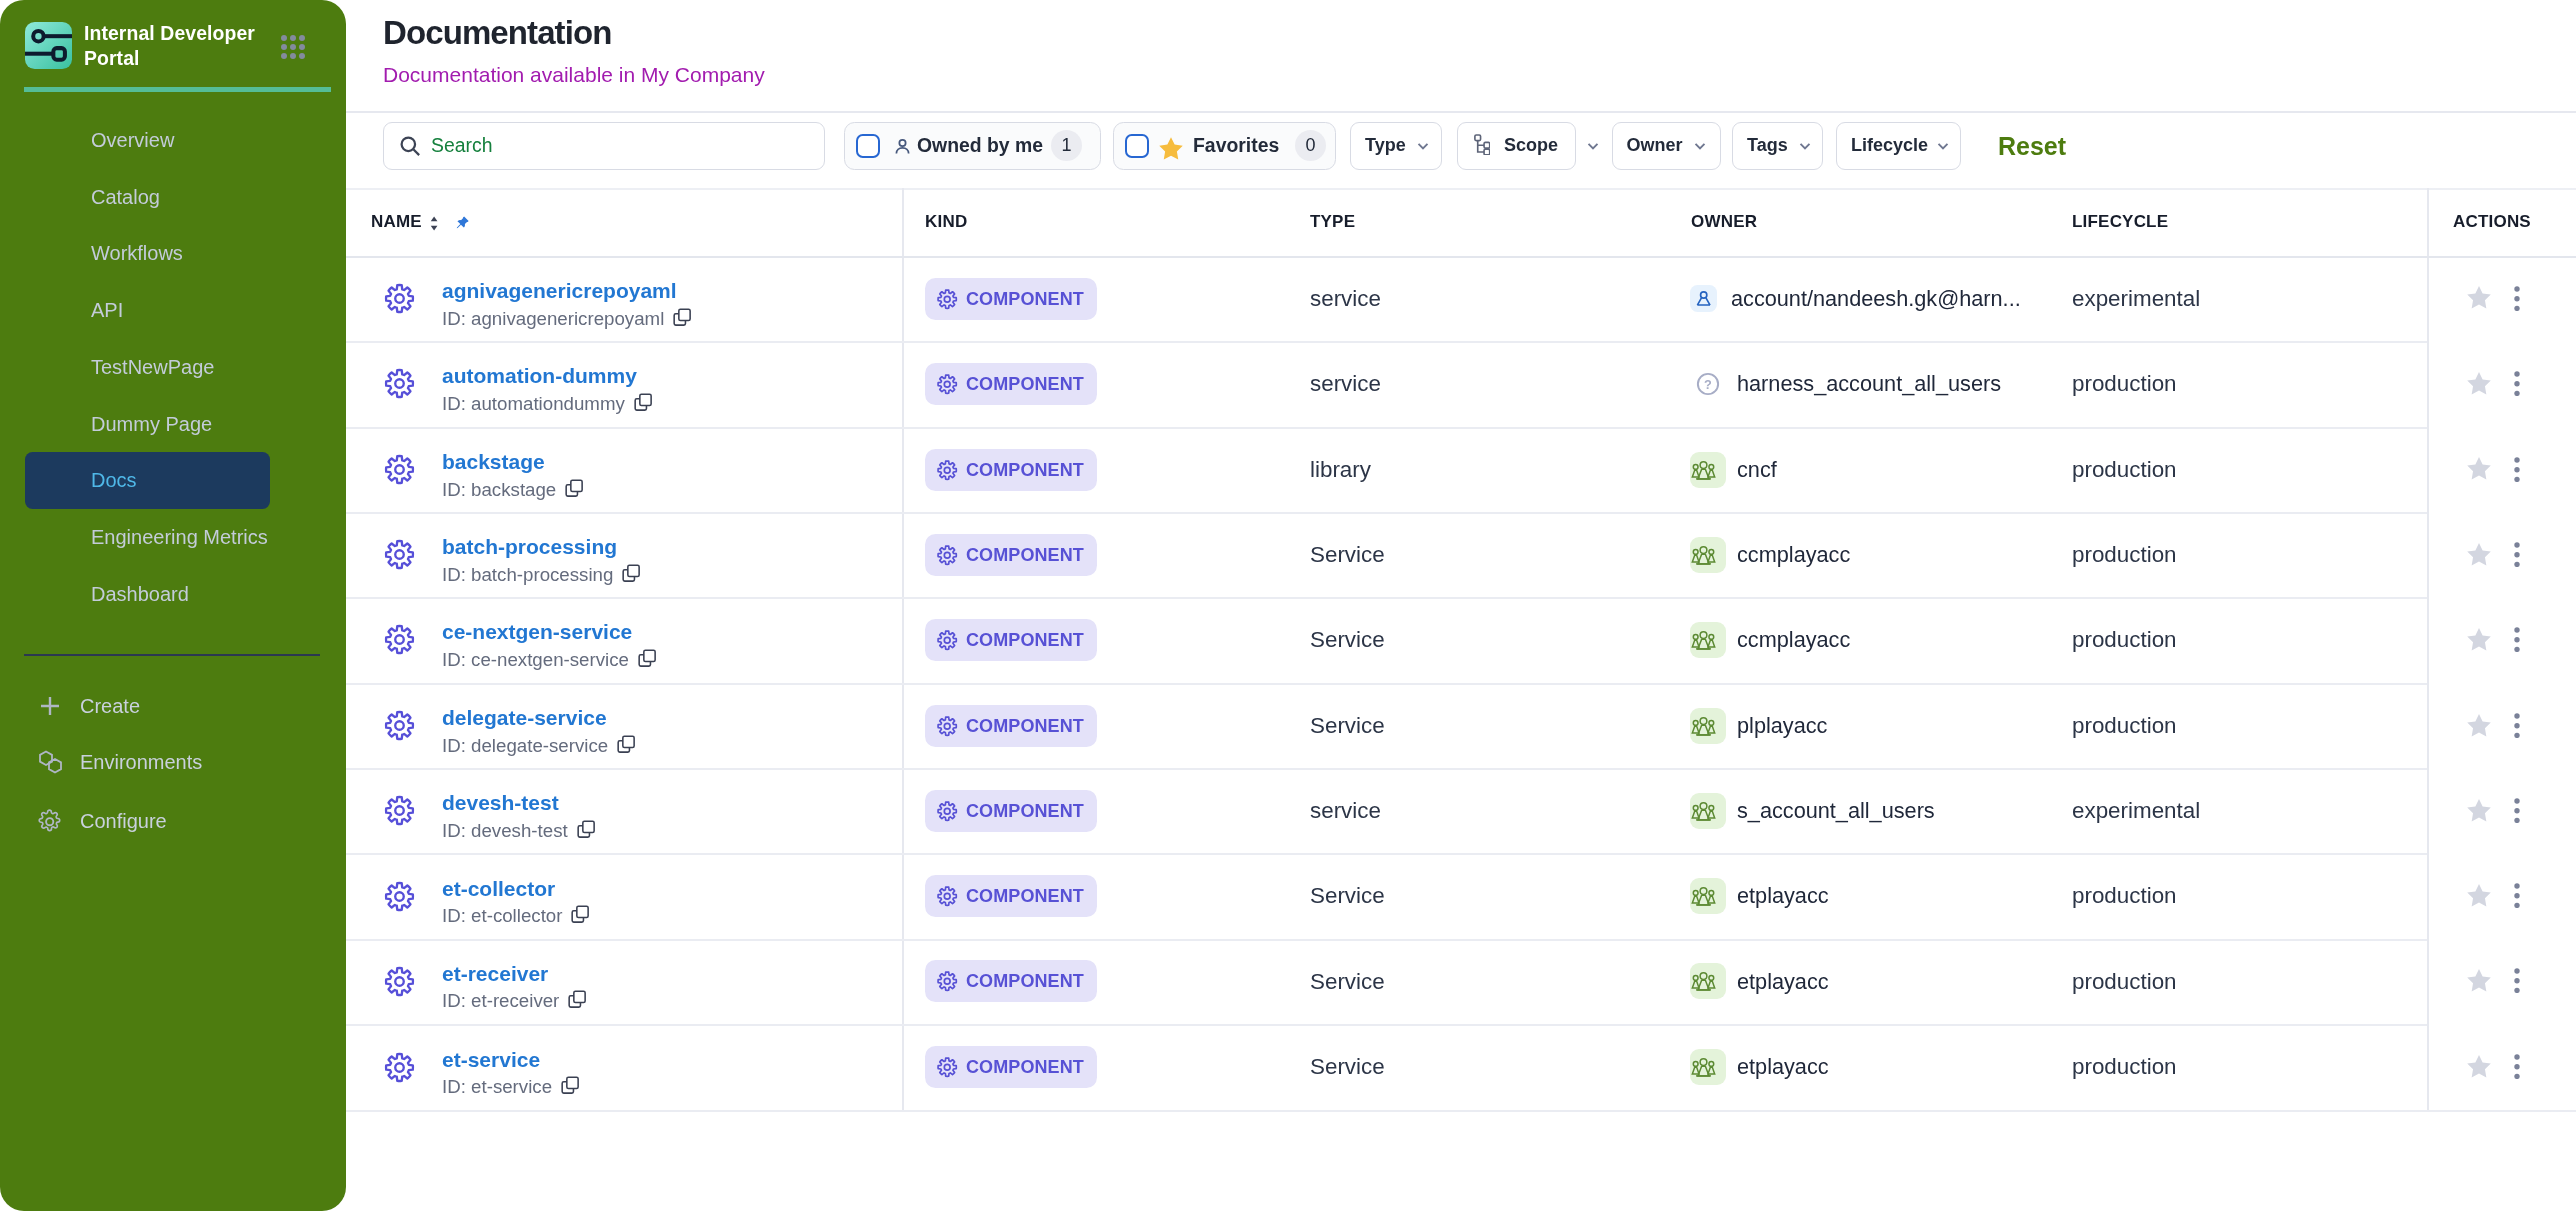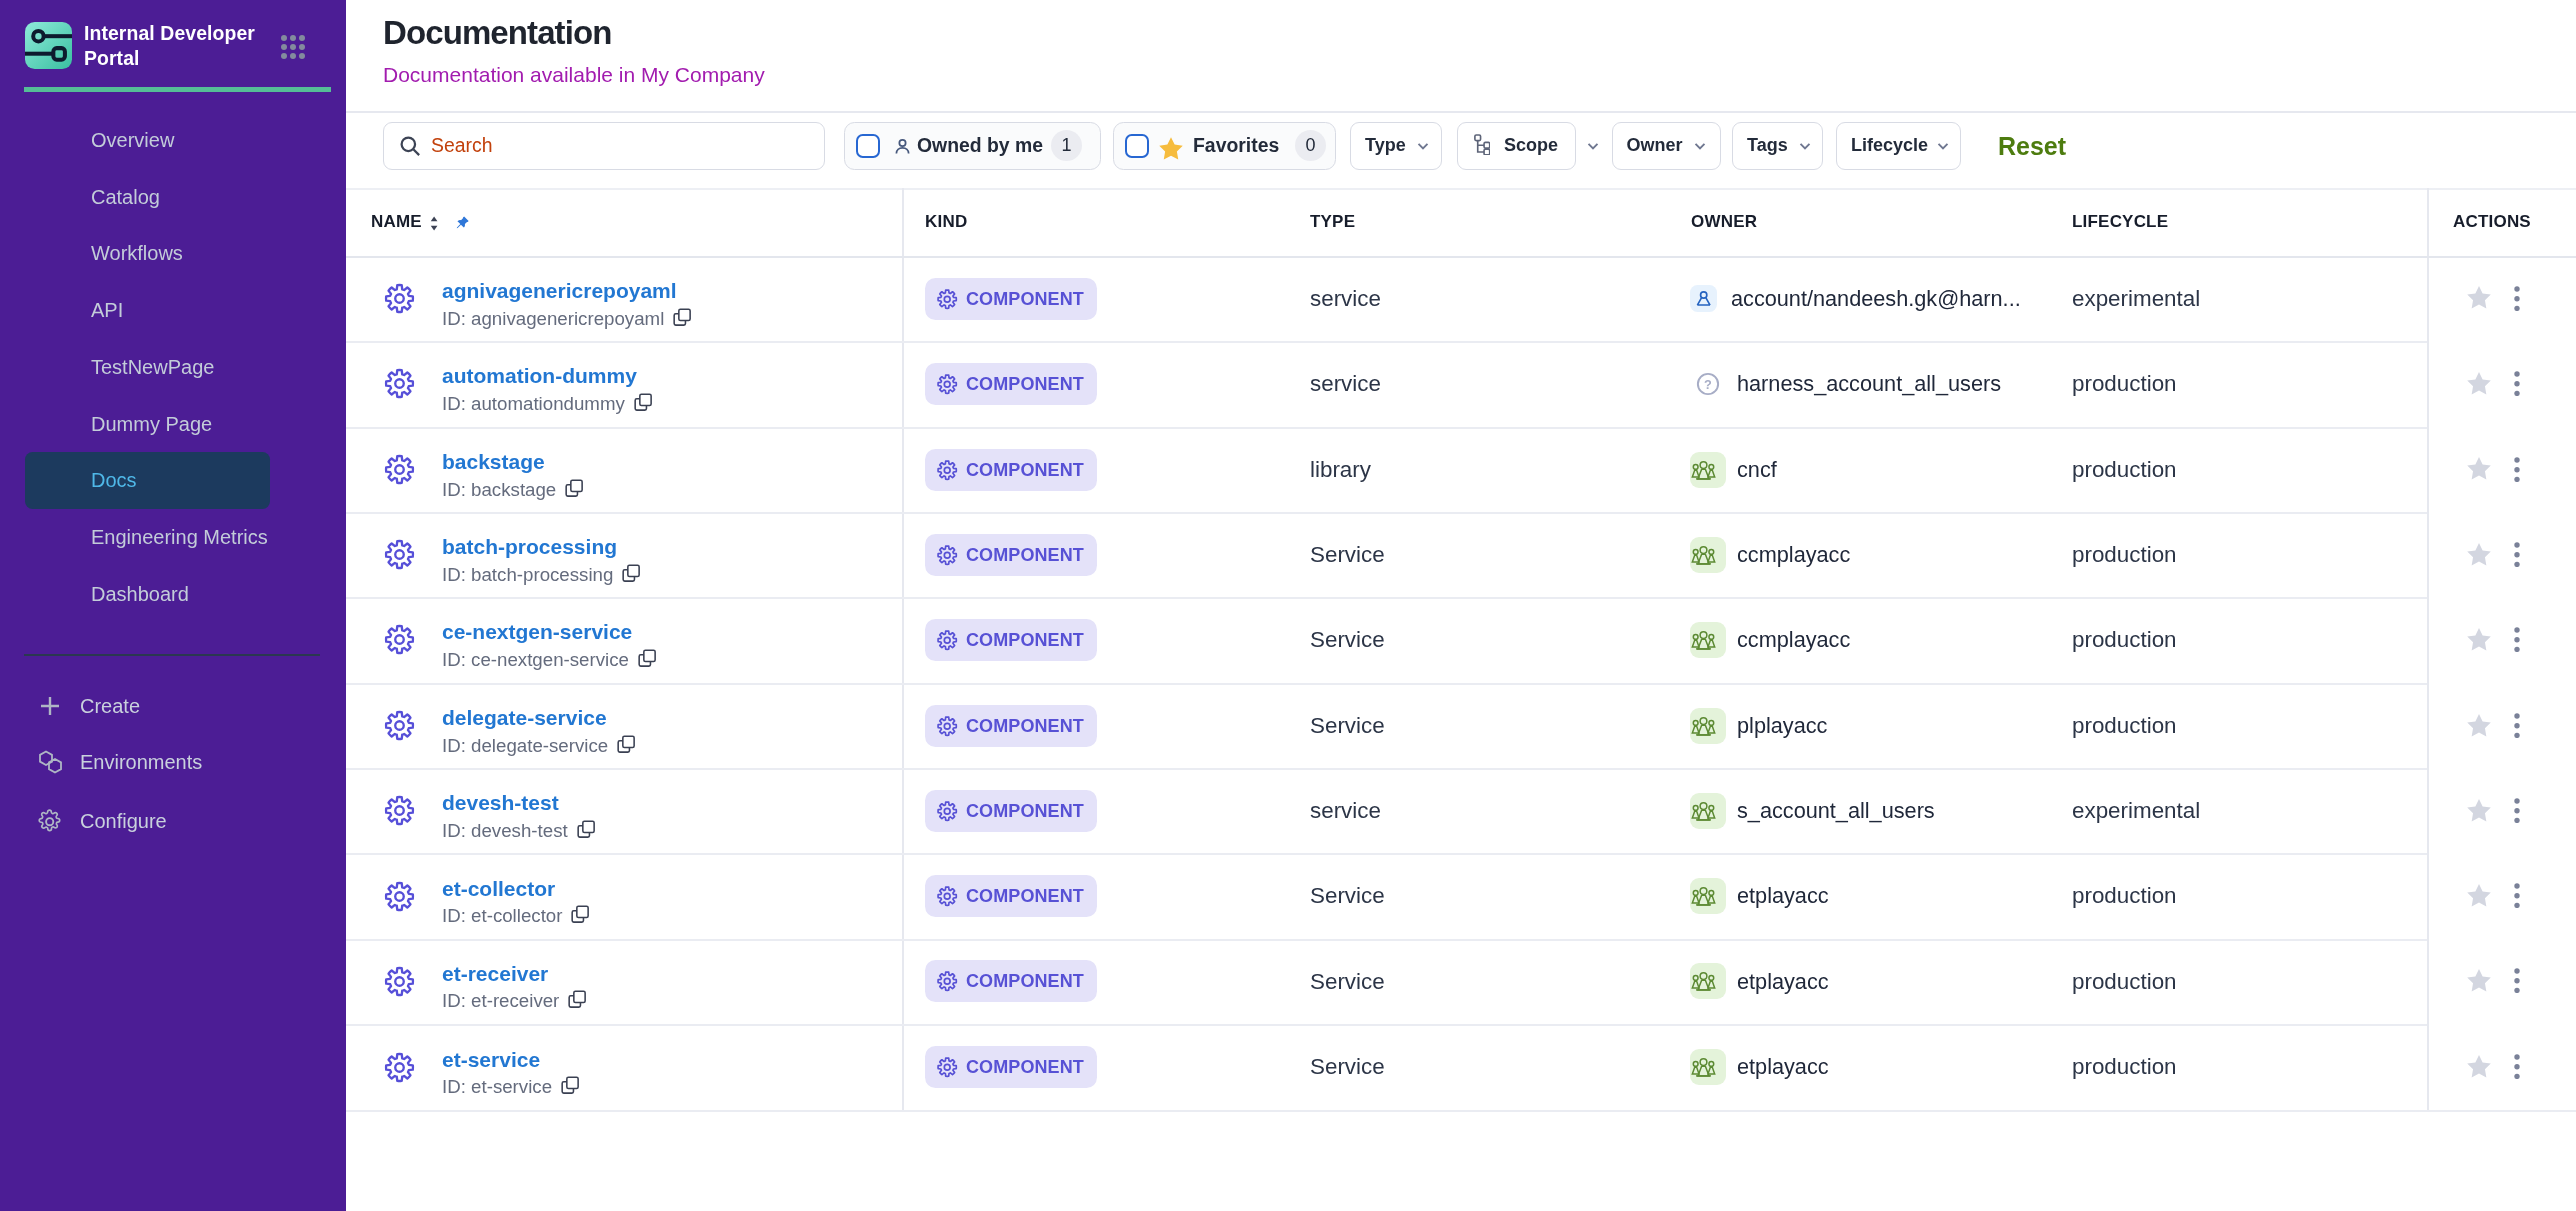--- a/index.html
+++ b/index.html
@@ -1,38 +1,38 @@
 <!DOCTYPE html>
 <html style="font-size:12px"><head>
 <meta charset="utf-8">
 <style>
   * { margin:0; padding:0; box-sizing:border-box; }
   html,body { width:2576px; height:1211px; background:#fff; font-family:"Liberation Sans", sans-serif; overflow:hidden; }
   .abs { position:absolute; }
   
-  #sidebar { position:absolute; left:0; top:0; width:346px; height:1211px; background:#4c1d95; }
+  #sidebar { position:absolute; left:0; top:0; width:346px; height:1211px; background:#4d7c0f;border-radius:24px; }
   #logo { position:absolute; left:25px; top:22.4px; }
   #brand { position:absolute; left:84px; top:21px; width:194px; color:#fff; font-size:19.4px; line-height:25.4px; font-weight:700; letter-spacing:0.1px; }
   #griddots { position:absolute; left:281px; top:35px; }
   #tealrule { position:absolute; left:24px; top:87px; width:307px; height:5.2px; background:#55bd97; }
   .mitem { position:absolute; left:25px; width:245px; height:57px; line-height:57px; color:#c3ccd9; font-size:20px; padding-left:66px; border-radius:7.5px; white-space:nowrap; }
   .mitem.sel { background:#1c3a5e; color:#4fb8e8; }
   .bitem { position:absolute; left:0; width:346px; height:57px; color:#c9d1dd; font-size:20px; line-height:57px; white-space:nowrap; }
   .bitem .bicon { position:absolute; left:39px; }
   .bitem .btxt { position:absolute; left:80px; }
   #botdiv { position:absolute; left:24px; top:654px; width:296px; height:1.5px; background:#2b3850; }
   
   #main { position:absolute; left:346px; top:0; width:2230px; height:1211px; background:#fff; }
   h1 { position:absolute; left:37px; top:12.7px; font-size:33px; font-weight:700; color:#1f242e; letter-spacing:-0.9px; line-height:39px; }
   #subtitle { position:absolute; left:37px; top:63px; font-size:21px; color:#a21caf; }
   #hdrdiv { position:absolute; left:0; top:111px; width:2230px; height:1.5px; background:#e6e8ef; }
   
   .ctl { position:absolute; top:122px; height:48px; border:1.5px solid #d8dbe4; border-radius:9px; background:#fff; }
   #search { left:37px; width:442px; }
-  #search .ph { position:absolute; left:47px; top:0; line-height:45px; font-size:19.4px; color:#c2410c; }
+  #search .ph { position:absolute; left:47px; top:0; line-height:45px; font-size:19.4px; color:#15803d; }
   #search svg { position:absolute; left:15px; top:12px; }
   .chip { background:#fafbfc; border-radius:10.5px; }
   .chip .cbx, .dd .cbx { position:absolute; top:10.5px; width:24px; height:24px; border:2.2px solid #2767d2; border-radius:6.7px; background:#fff; }
   .ctxt { position:absolute; font-size:19.4px; font-weight:700; color:#232b3a; line-height:45px; }
   .badge { position:absolute; top:6.7px; width:31px; height:31px; border-radius:50%; background:#ebecf1; color:#232b3a; font-size:18px; text-align:center; line-height:31px; }
   #chip1 { left:498px; width:257px; }
   #chip2 { left:767px; width:223px; }
   .dd { background:#fff; }
   .dd .ctxt { font-size:18px; }
   .caret { position:absolute; top:18.7px; }

